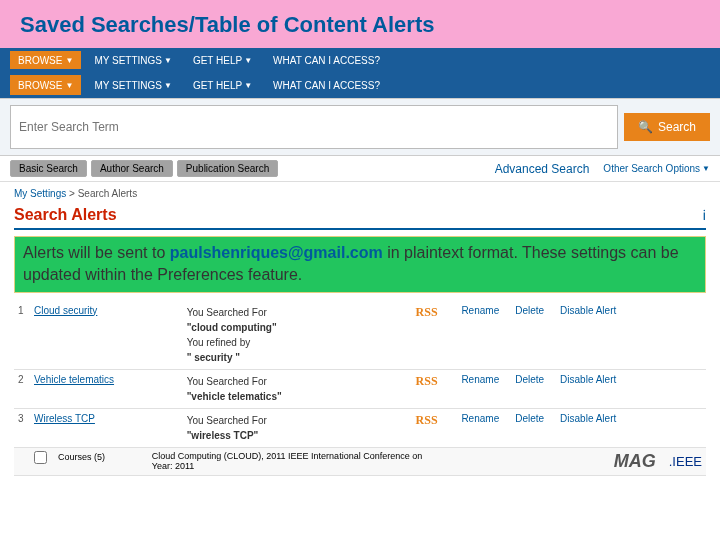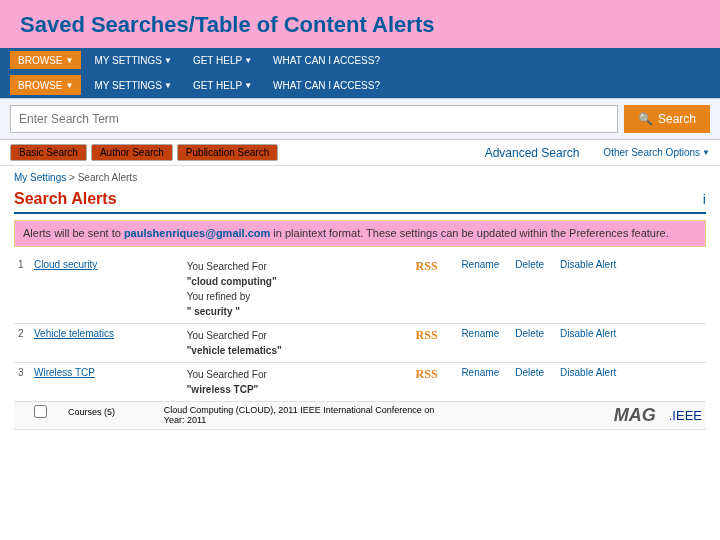--- a/index.html
+++ b/index.html
@@ -72,21 +72,21 @@
       background: #f0f4f8;
       padding: 6px 10px;
       display: flex;
       align-items: center;
       gap: 6px;
       border-top: 1px solid #ccc;
       border-bottom: 1px solid #ccc;
     }
     .search-input {
       flex: 1;
-      height: 28px;
+      height: 44px;
       border: 1px solid #bbb;
       padding: 1px 8px;
       font-size: 12px;
       color: #999;
       background: #fff;
     }
     .search-button {
       background: #e8831a;
       color: #fff;
       border: none;
@@ -102,41 +102,41 @@
     
     .search-options-bar {
       background: #fff;
       display: flex;
       align-items: center;
       padding: 4px 10px;
       gap: 4px;
       border-bottom: 1px solid #ddd;
     }
     .search-opt-btn {
-      background: #c2410c;
+      background: #a3a3a3;
       border: 1px solid #aaa;
       padding: 2px 8px;
       font-size: 10px;
       cursor: pointer;
       border-radius: 2px;
     }
     .search-opt-link {
       color: #005a9c;
       font-size: 12px;
       cursor: pointer;
       margin-left: auto;
     }
     .search-opt-link-other {
       color: #005a9c;
       font-size: 10px;
       cursor: pointer;
       display: flex;
       align-items: center;
       gap: 2px;
-      margin-left: 20px;
+      margin-left: 10px;
     }
 
     
     .breadcrumb {
       padding: 6px 14px;
       font-size: 10px;
       color: #555;
     }
     .breadcrumb a { color: #005a9c; text-decoration: none; }
 
@@ -160,24 +160,24 @@
       color: #cc2200;
     }
     .info-icon {
       color: #005a9c;
       font-size: 14px;
       cursor: pointer;
     }
 
     
     .alert-info-box {
-      background: #f9a8d4;
+      background: #22c55e;
       border: 1px solid #e0d080;
       padding: 5px 8px;
-      font-size: 11px;
+      font-size: 16px;
       color: #333;
       margin-bottom: 8px;
       line-height: 1.4;
     }
     .alert-info-box .email-link {
       color: #005a9c;
       font-weight: bold;
     }
 
     
@@ -234,21 +234,21 @@
     .sub-item-row {
       background: #f8f8f8;
     }
     .sub-item-row td {
       padding: 3px 4px;
       font-size: 9px;
     }
     .sub-checkbox {
       display: flex;
       align-items: center;
-      gap: 21px;
+      gap: 11px;
       font-size: 9px;
     }
 
     
     .page-wrapper {
       position: relative;
     }
   </style>
 </head>
 <body>

